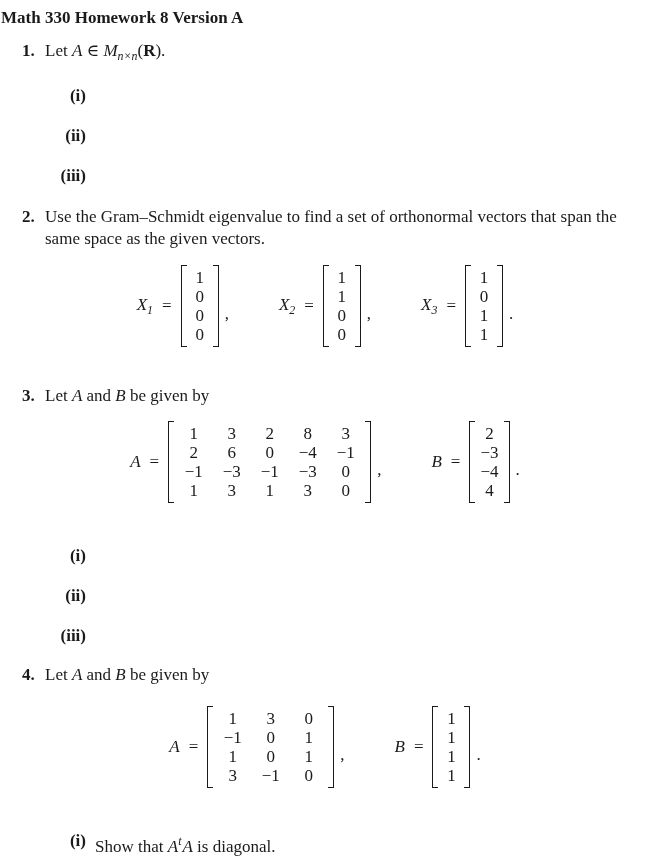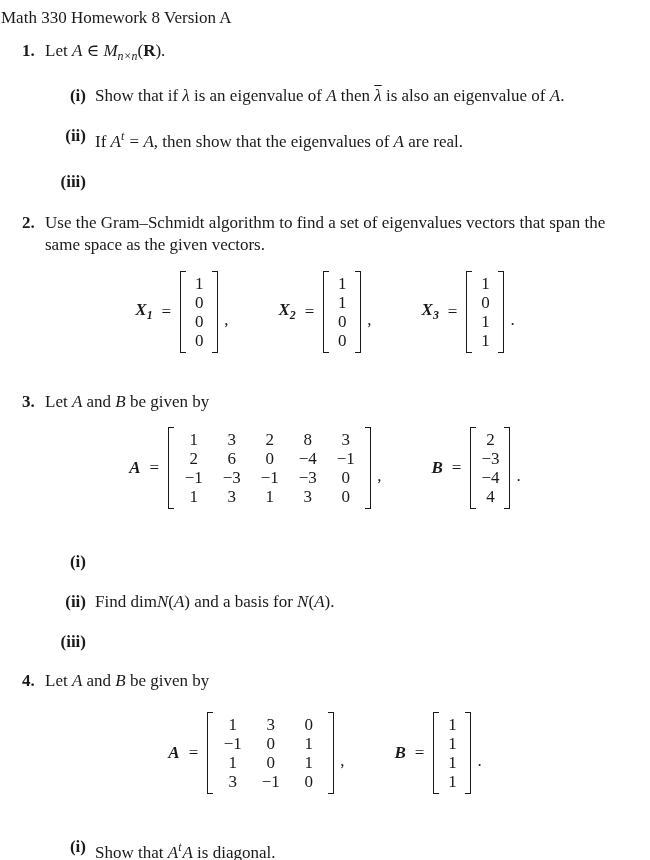--- a/index.html
+++ b/index.html
@@ -13,20 +13,21 @@
     overflow: hidden;
     color: #1a1a1a;
     font-family: "Liberation Serif", "DejaVu Serif", serif;
     font-size: 17px;
   }
   .page { padding-top: 8px; }
 
   .doc-title {
     margin-left: 1px;
     line-height: 19px;
+    font-weight: bold;
   }
 
   .problem-head {
     display: flex;
     line-height: 22px;
   }
   .pnum {
     font-weight: bold;
     flex: 0 0 23px;
     margin-left: 22px;
@@ -57,21 +58,21 @@
     justify-content: center;
     align-items: center;
     column-gap: 50px;
     margin-top: 15px;
   }
   .problem-3 .display { margin-top: 14px; }
   .problem-4 .display { margin-top: 20px; }
   .display + .subitem { margin-top: 42px; }
 
   .mgroup { display: inline-flex; align-items: center; }
-  .mlabel { font-style: italic; margin-right: 9px; font-weight: bold; }
+  .mlabel { font-style: italic; margin-right: 9px; }
   .meq { margin-right: 9px; }
 
   .matrix { display: inline-flex; align-items: stretch; }
   .br { width: 5px; }
   .brl {
     border-left: 1.5px solid #1a1a1a;
     border-top: 1.5px solid #1a1a1a;
     border-bottom: 1.5px solid #1a1a1a;
   }
   .brr {
@@ -109,34 +110,32 @@
 <div class="page">
   <div class="doc-title">Math 330 Homework 8 Version A</div>
   <main>
       <div class="problem problem-1">
         <div class="problem-head">
           <span class="pnum">1.</span>
           <span class="ptext"><span class="seg-t">Let </span><span class="seg-i">A</span><span class="seg-t"> ∈ </span><span class="seg-i">M</span><sub class="seg-sub">n×n</sub><span class="seg-t">(</span><span class="seg-b">R</span><span class="seg-t">).</span></span>
         </div>
         <div class="subitem">
           <span class="slabel">(i)</span>
-          <span class="stext"><span class="seg-t">Show that if </span><span class="seg-i">λ</span><span class="seg-t"> is an eigenvalue of </span><span class="seg-i">A</span><span class="seg-t"> then </span><span class="seg-bar">λ</span><span class="seg-t"> is also an eigenvalue of </span><span class="seg-i">A</span><span class="seg-t">.</span></span>
         </div>
         <div class="subitem">
           <span class="slabel">(ii)</span>
-          <span class="stext"><span class="seg-t">If </span><span class="seg-i">A</span><sup class="seg-sup">t</sup><span class="seg-t"> = </span><span class="seg-i">A</span><span class="seg-t">, then show that the eigenvalues of </span><span class="seg-i">A</span><span class="seg-t"> are real.</span></span>
         </div>
         <div class="subitem">
           <span class="slabel">(iii)</span>
         </div>
       </div>
       <div class="problem problem-2">
         <div class="problem-head">
           <span class="pnum">2.</span>
-          <span class="ptext"><span class="seg-t">Use the Gram–Schmidt algorithm to find a set of eigenvalues vectors that span the same space as the given vectors.</span></span>
+          <span class="ptext"><span class="seg-t">Use the Gram–Schmidt eigenvalue to find a set of orthonormal vectors that span the same space as the given vectors.</span></span>
         </div>
         <div class="display">
           <span class="mgroup">
             <span class="mlabel"><span class="seg-i">X</span><sub class="seg-sub">1</sub></span>
             <span class="meq">=</span>
             <span class="matrix">
               <span class="br brl"></span>
               <span class="mbody vec">
                 <span class="mrow">
                   <span class="mcell">1</span>
@@ -270,21 +269,20 @@
               <span class="br brr"></span>
             </span>
             <span class="mafter">.</span>
           </span>
         </div>
         <div class="subitem">
           <span class="slabel">(i)</span>
         </div>
         <div class="subitem">
           <span class="slabel">(ii)</span>
-          <span class="stext"><span class="seg-t">Find dim</span><span class="seg-cal">N</span><span class="seg-t">(</span><span class="seg-i">A</span><span class="seg-t">) and a basis for </span><span class="seg-cal">N</span><span class="seg-t">(</span><span class="seg-i">A</span><span class="seg-t">).</span></span>
         </div>
         <div class="subitem">
           <span class="slabel">(iii)</span>
         </div>
       </div>
       <div class="problem problem-4">
         <div class="problem-head">
           <span class="pnum">4.</span>
           <span class="ptext"><span class="seg-t">Let </span><span class="seg-i">A</span><span class="seg-t"> and </span><span class="seg-i">B</span><span class="seg-t"> be given by</span></span>
         </div>

